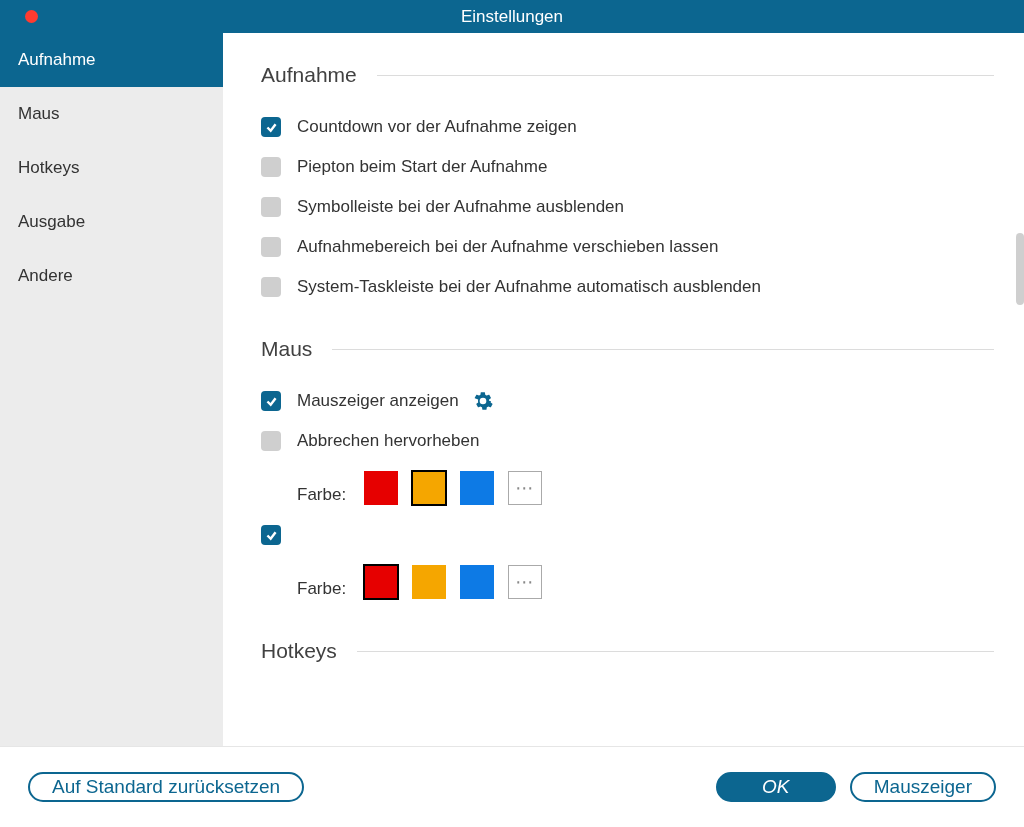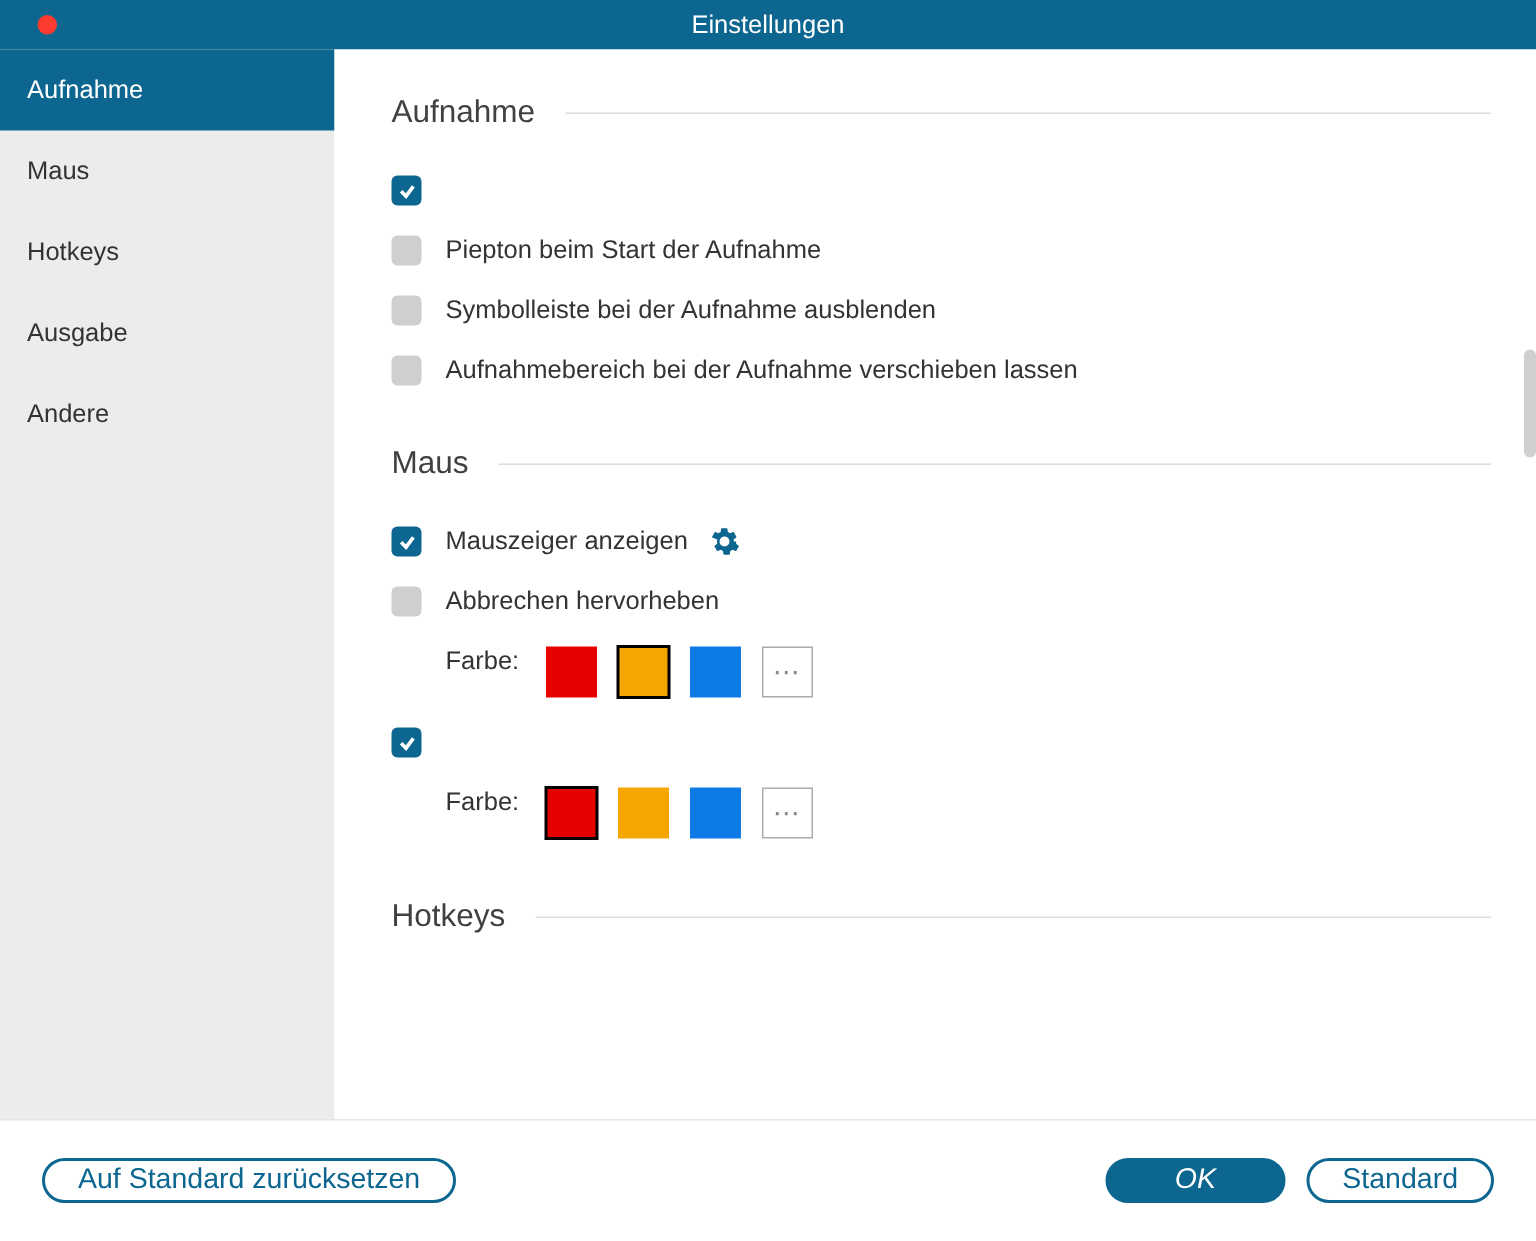--- a/index.html
+++ b/index.html
@@ -134,21 +134,21 @@
       color: #333;
     }
     .gear-icon {
       margin-left: 14px;
       color: #0c6690;
       width: 20px;
       height: 20px;
     }
     .color-row {
       display: flex;
-      align-items: flex-start;
+      align-items: flex-end;
       margin-left: 36px;
       margin-bottom: 20px;
       margin-top: 16px;
     }
     .color-label {
       font-size: 17px;
       color: #333;
       margin-right: 18px;
     }
     .swatch {
@@ -250,38 +250,43 @@
         <div class="section-title">Aufnahme</div>
         <div class="section-hr"></div>
       </div>
 
       <div class="check-row">
         <div class="check checked">
           <svg viewBox="0 0 16 16">
               <polyline points="3 8 7 12 13 4"></polyline>
             </svg>
         </div>
+        <div class="check-label">Countdown vor der Aufnahme zeigen</div>
       </div>
 
       <div class="check-row">
         <div class="check unchecked"></div>
         <div class="check-label">Piepton beim Start der Aufnahme</div>
       </div>
 
 
       <div class="check-row">
         <div class="check unchecked"></div>
         <div class="check-label">Symbolleiste bei der Aufnahme ausblenden</div>
       </div>
 
       <div class="check-row">
         <div class="check unchecked"></div>
         <div class="check-label">Aufnahmebereich bei der Aufnahme verschieben lassen</div>
       </div>
 
+      <div class="check-row">
+        <div class="check unchecked"></div>
+        <div class="check-label">System-Taskleiste bei der Aufnahme automatisch ausblenden</div>
+      </div>
     </div>
 
     <div class="section">
       <div class="section-header">
         <div class="section-title">Maus</div>
         <div class="section-hr"></div>
       </div>
 
       <div class="check-row">
         <div class="check checked">
@@ -330,14 +335,14 @@
       </div>
     </div>
 
   </div>
 </div>
 
 <div class="footer">
   <div class="btn btn-outline">Auf Standard zurücksetzen</div>
   <div class="footer-spacer"></div>
   <div class="btn btn-primary">OK</div>
-  <div class="btn btn-outline">Standard</div>
+  <div class="btn btn-outline">Mauszeiger</div>
 </div>
 
 </body></html>

